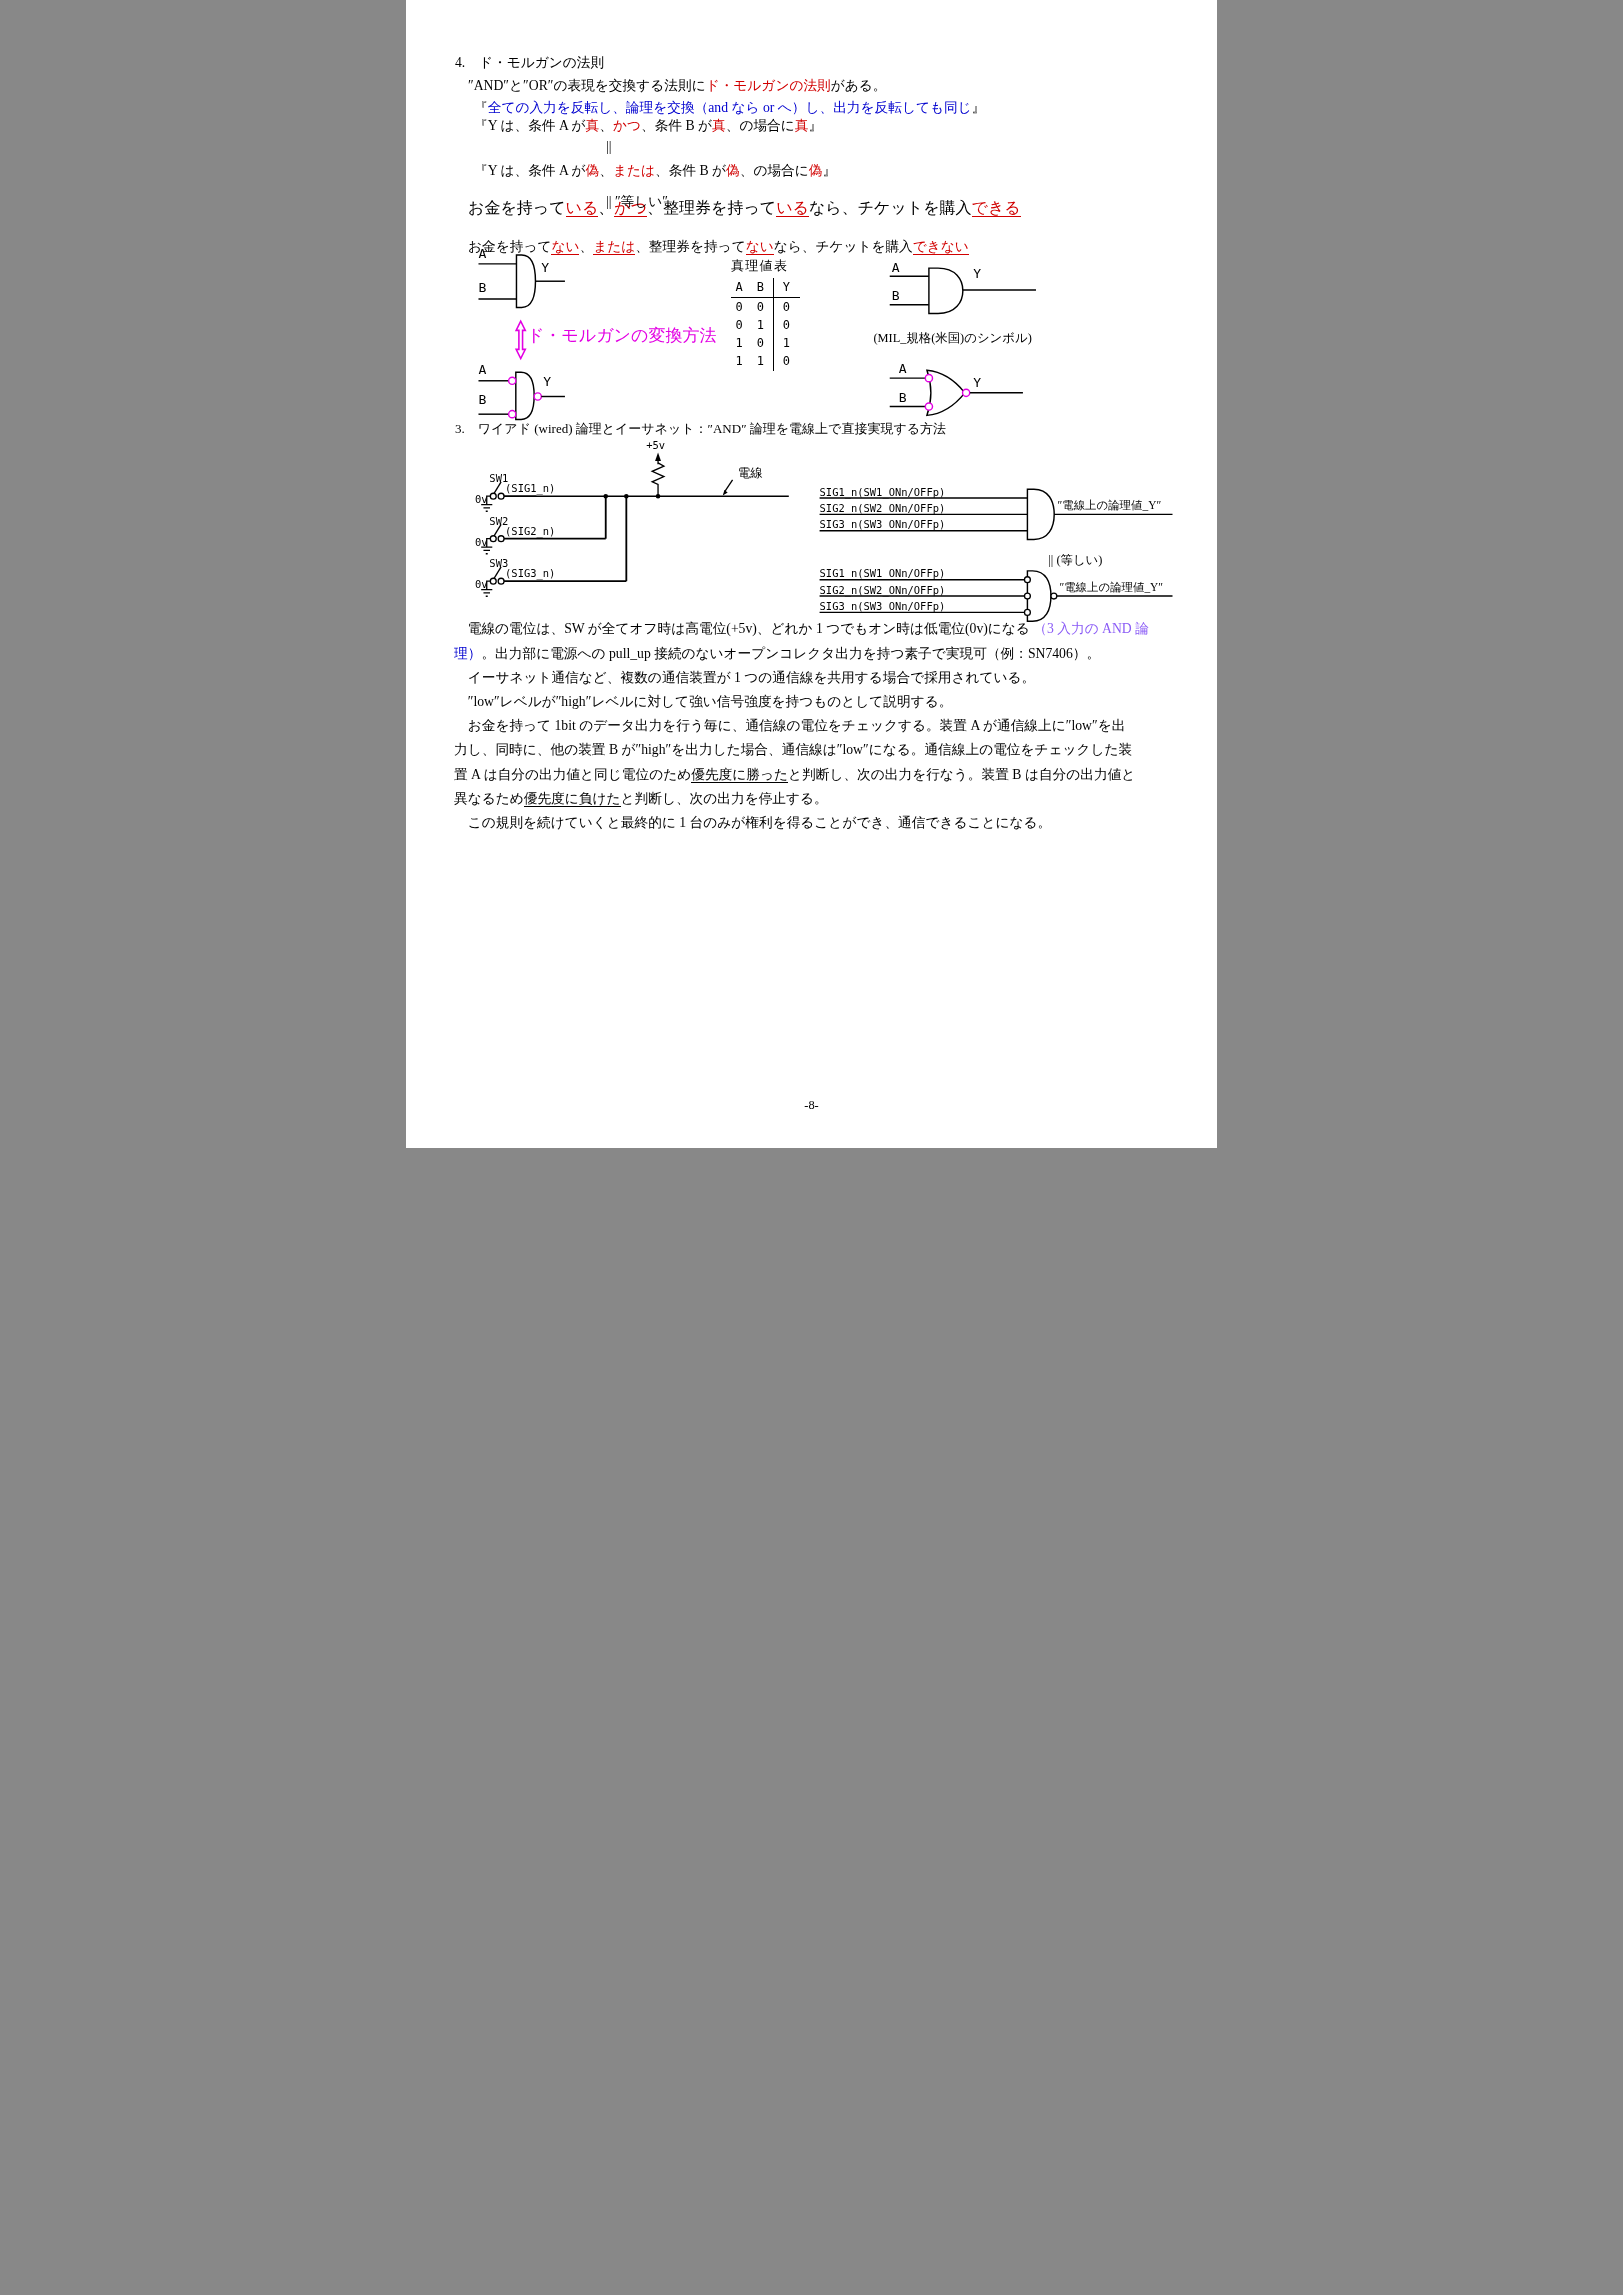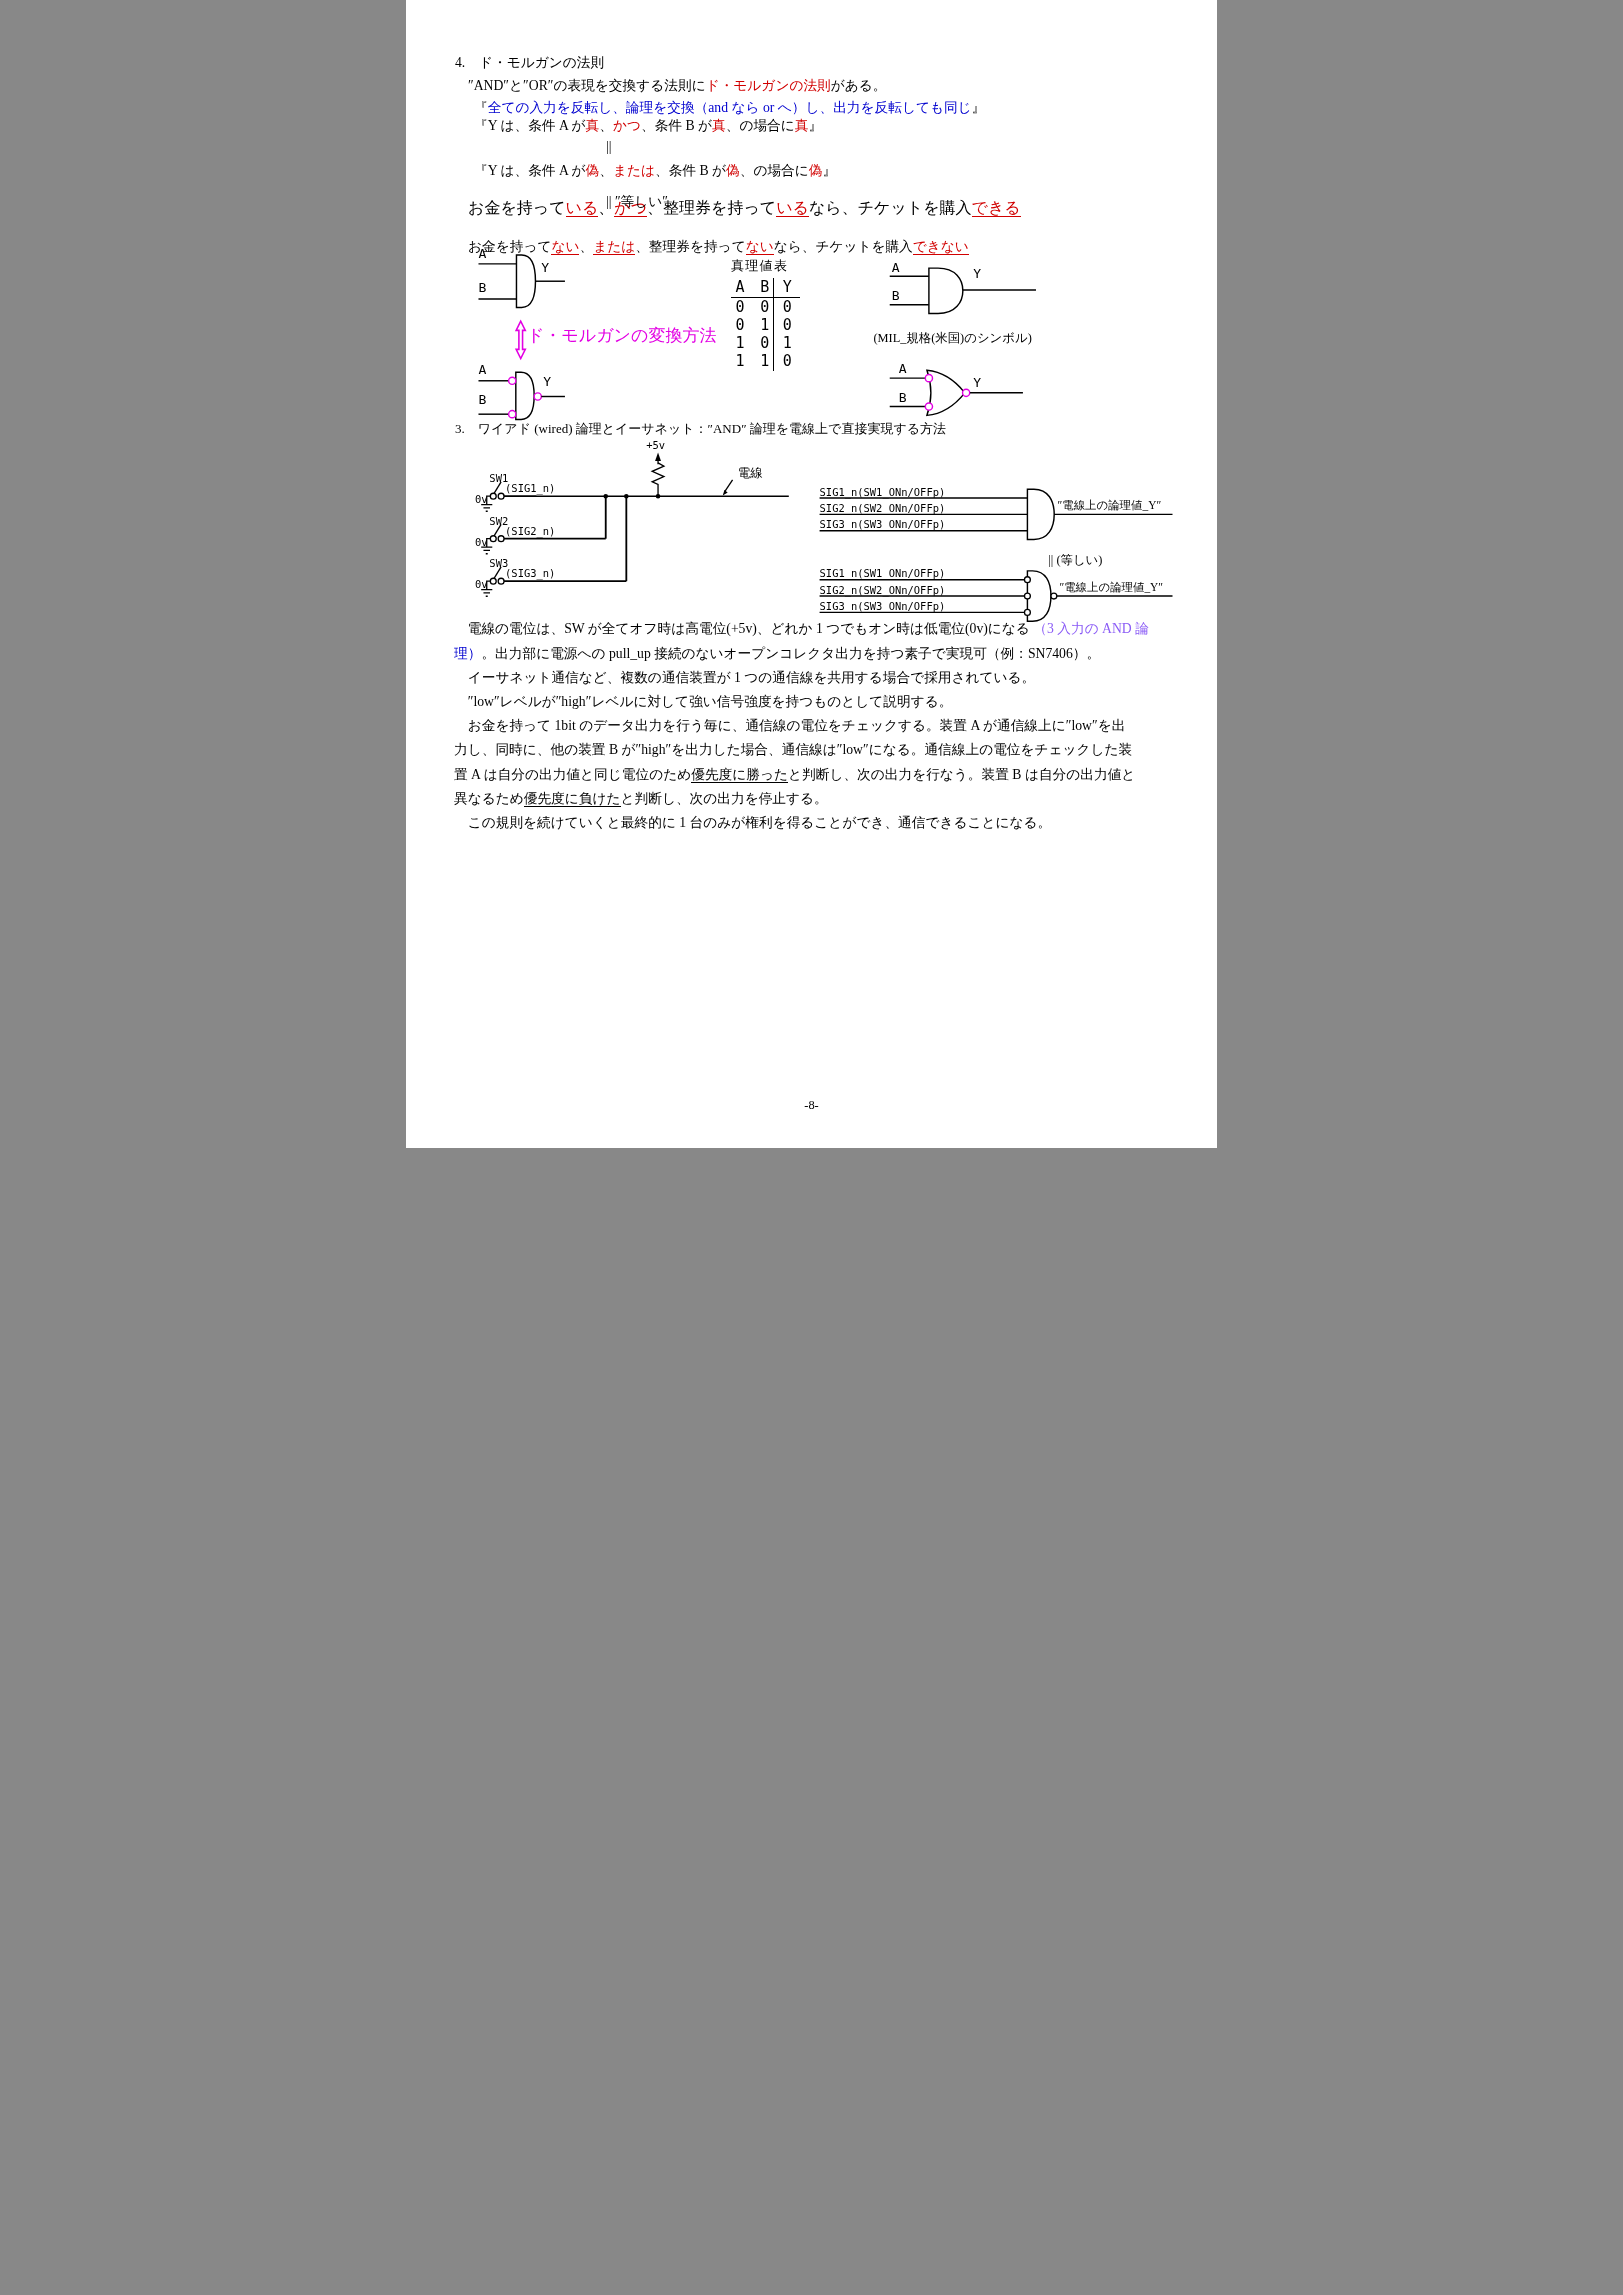--- a/index.html
+++ b/index.html
@@ -23,21 +23,21 @@
   .dot{fill:#000;stroke:none;}
   .bubble{fill:#fff;stroke:#e300e3;stroke-width:2.2;}
   .bubble-k{fill:#fff;stroke:#000;stroke-width:2;}
   .head{fill:#000;stroke:none;}
   .mgtext{fill:#e300e3;}
   .mgarrow{fill:#fff;stroke:#e300e3;stroke-width:2.4;}
   .circle-k{fill:#fff;stroke:#000;stroke-width:2;}
   
   .tt{position:absolute;left:325px;top:257px;}
   .tt-title{font-size:13px;letter-spacing:1.3px;margin-bottom:3.3px;}
-  .tt-grid{display:inline-block;font-family:"DejaVu Sans Mono","Liberation Mono",monospace;font-size:15px;}
+  .tt-grid{display:inline-block;font-family:"DejaVu Sans Mono","Liberation Mono",monospace;font-size:12px;}
   .tt-row{display:flex;line-height:18.3px;}
   .tt-row.headrow{border-bottom:1.6px solid #000;}
   .tt-ab{width:37px;padding-left:4.6px;letter-spacing:3.3px;}
   .tt-y{border-left:1.6px solid #000;padding-left:9.2px;width:17px;}
   .pageno{position:absolute;top:1098px;left:0;width:100%;text-align:center;font-size:12.4px;}
 </style>
 </head>
 <body>
 
 <div class="page">

